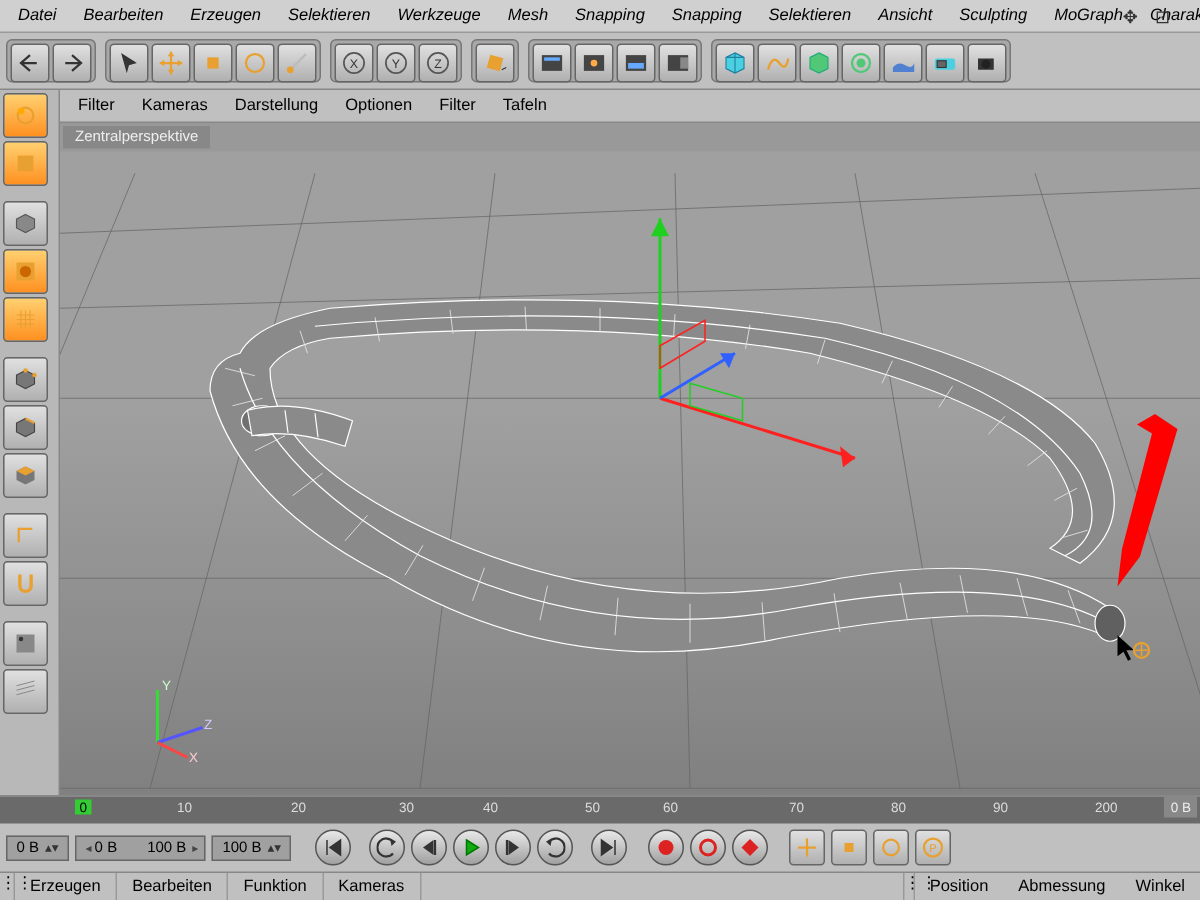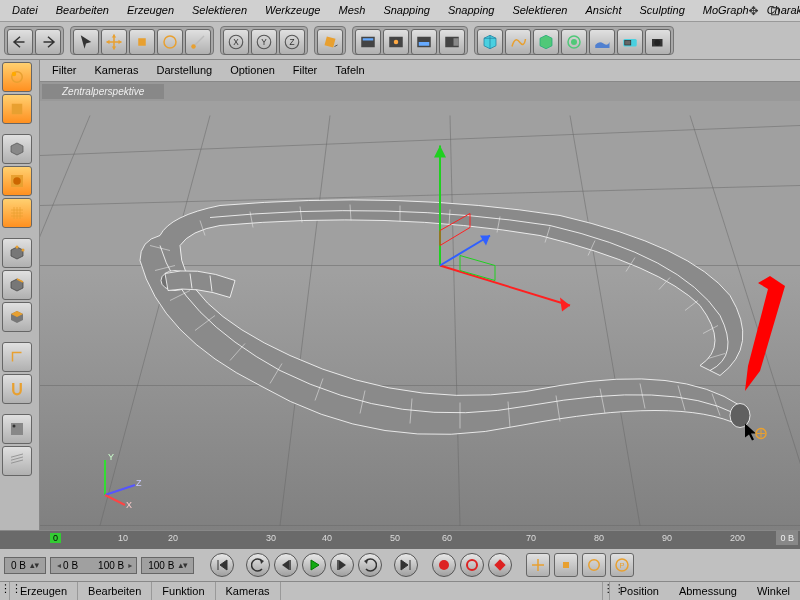--- a/index.html
+++ b/index.html
@@ -19,21 +19,21 @@
 .container { display: flex; height: 470px; }
 .left-panel { width: 40px; background: #b8b8b8; border-right: 1px solid #888; display: flex; flex-direction: column; gap: 2px; padding: 2px; }
 .left-panel .toolbtn { width: 30px; height: 30px; }
 .toolbtn.sel { background: linear-gradient(#ffd070,#ff9020); }
 .divider { height: 6px; }
 
 
 .viewport-area { flex: 1; display: flex; flex-direction: column; background: #999; }
 .view-menu { background: #c0c0c0; display: flex; gap: 2px; padding: 2px 4px; height: 22px; border-bottom: 1px solid #888; }
 .view-menu span { padding: 2px 8px; }
-.view-label { background: #888; color: #eee; padding: 2px 20px; font-size: 10px; width: fit-content; margin: 2px; font-style: italic; }
+.view-label { background: #888; color: #eee; padding: 2px 8px; font-size: 10px; width: fit-content; margin: 2px; }
 .viewport { flex: 1; background: linear-gradient(#a0a0a0 40%, #808080); position: relative; overflow: hidden; }
 .nav-cross { position: absolute; right: 8px; top: 2px; font-size: 12px; color: #333; letter-spacing: 4px; }
 
 
 .grid-svg { position: absolute; width: 100%; height: 100%; }
 .axis-widget { position: absolute; left: 50px; bottom: 20px; }
 
 
 .timeline { background: #c0c0c0; height: 70px; border-top: 1px solid #888; }
 .time-ruler { height: 18px; background: #6a6a6a; position: relative; display: flex; align-items: center; padding: 0 50px; color: #ddd; font-size: 9px; }
@@ -397,21 +397,21 @@
         <text x="36" y="58" fill="#fcc" font-size="9">X</text>
       </svg>
     </div>
   </div>
 </div>
 
 <div class="timeline">
   <div class="time-ruler">
     <span class="tick" style="left:50px;background:#3c3;padding:0 3px;color:#000">0</span>
     <span class="tick" style="left:118px">10</span>
-    <span class="tick" style="left:168px">20</span>
+    <span class="tick" style="left:194px">20</span>
     <span class="tick" style="left:266px">30</span>
     <span class="tick" style="left:322px">40</span>
     <span class="tick" style="left:390px">50</span>
     <span class="tick" style="left:442px">60</span>
     <span class="tick" style="left:526px">70</span>
     <span class="tick" style="left:594px">80</span>
     <span class="tick" style="left:662px">90</span>
     <span class="tick" style="left:730px">200</span>
     <span class="time-end">0 B</span>
   </div>

